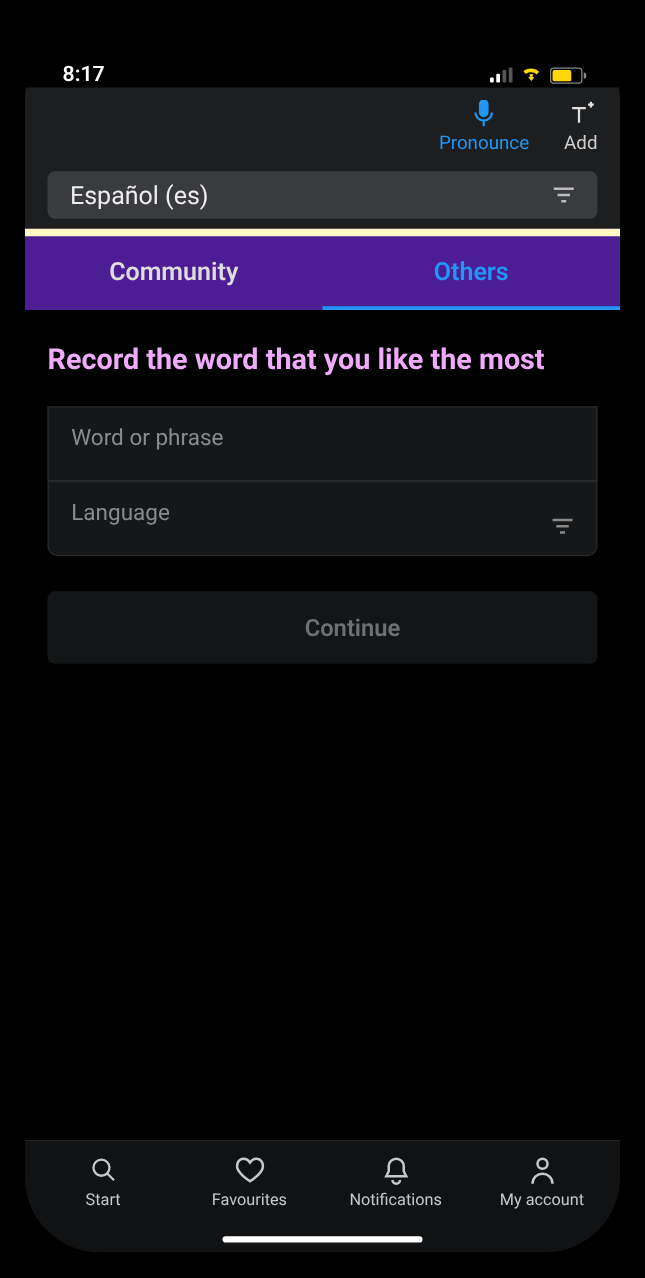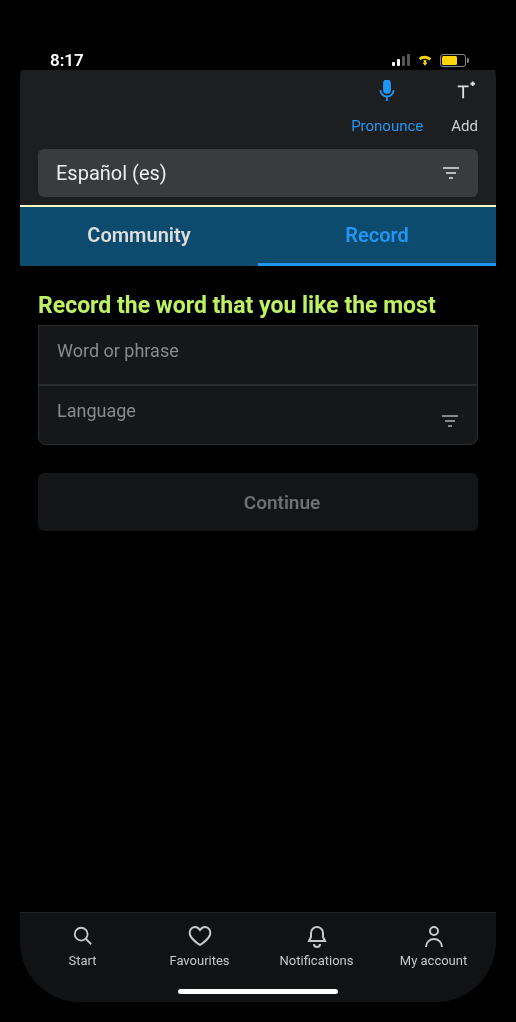--- a/index.html
+++ b/index.html
@@ -24,43 +24,43 @@
       position:relative; display:flex; align-items:center;
     }
     .battery::after {
       content:""; position:absolute; right:-4px; top:3px;
       width:2px; height:5px; background:#888; border-radius:0 2px 2px 0;
     }
     .battery-fill { background:#ffd60a; height:9px; width:15px; margin-left:1px; border-radius:1.5px; }
 
     .topbar { background:#1d1e20; padding:10px 18px 8px 18px; }
     .top-actions { display:flex; justify-content:flex-end; gap:28px; }
-    .top-action { display:flex; flex-direction:column; align-items:center; gap:15px; }
+    .top-action { display:flex; flex-direction:column; align-items:center; gap:3px; }
     .top-action .icon { height:22px; display:flex; align-items:center; justify-content:center; }
     .top-action.active .label { color:#2196f3; }
     .top-action .label { color:#d0d0d0; font-size:15px; }
     .top-action.active .icon svg { stroke:#2196f3; fill:#2196f3; }
     .top-action .icon svg { stroke:#e0e0e0; }
 
     .lang-selector {
-      margin-top:14px; background:#3a3b3e; border-radius:6px; height:48px;
+      margin-top:14px; background:#3a3b3e; border-radius:6px; height:38px;
       display:flex; align-items:center; padding:0 18px; color:#eee;
       font-size:20px; justify-content:space-between;
     }
     .filter-icon svg { stroke:#bbb; }
 
-    .tabs { display:flex; background:#0c4a6e; border-top:2px solid #fef9c3; }
+    .tabs { display:flex; background:#4c1d95; border-top:6px solid #fef9c3; }
     .tab {
       flex:1; text-align:center; padding:16px 0; font-size:20px; font-weight:600;
       color:#ddd; border-bottom:3px solid transparent;
     }
     .tab.active { color:#2196f3; border-bottom-color:#2196f3; }
 
     .content { flex:1; background:#000; padding:24px 18px; overflow:auto; }
-    .heading { color:#bef264; font-size:23px; font-weight:700; line-height:1.35; margin-bottom:4px; }
+    .heading { color:#f0abfc; font-size:23px; font-weight:700; line-height:1.35; margin-bottom:22px; }
 
     .form-field {
       background:#161718; border:1px solid #2a2b2c; height:60px;
       display:flex; flex-direction:column; justify-content:flex-start;
       padding:14px 18px; position:relative;
     }
     .form-field:first-of-type { border-radius:8px 8px 0 0; border-bottom:none; }
     .form-field.last { border-radius:0 0 8px 8px; padding-bottom:10px; }
     .form-field .label { color:#8a8b8c; font-size:18px; }
     .form-field .corner {
@@ -137,21 +137,21 @@
       <span class="filter-icon">
         <svg width="18" height="14" viewBox="0 0 18 12" fill="none" stroke="#bbb" stroke-width="2">
             <path d="M1 1h16M4 6h10M7 11h4"></path>
           </svg>
       </span>
     </div>
   </div>
 
   <div class="tabs">
     <div class="tab">Community</div>
-    <div class="tab active">Record</div>
+    <div class="tab active">Others</div>
   </div>
 
   <div class="content">
     <div class="heading">Record the word that you like the most</div>
 
     <div class="form-field">
       <span class="label">Word or phrase</span>
     </div>
     <div class="form-field last">
       <span class="label">Language</span>

